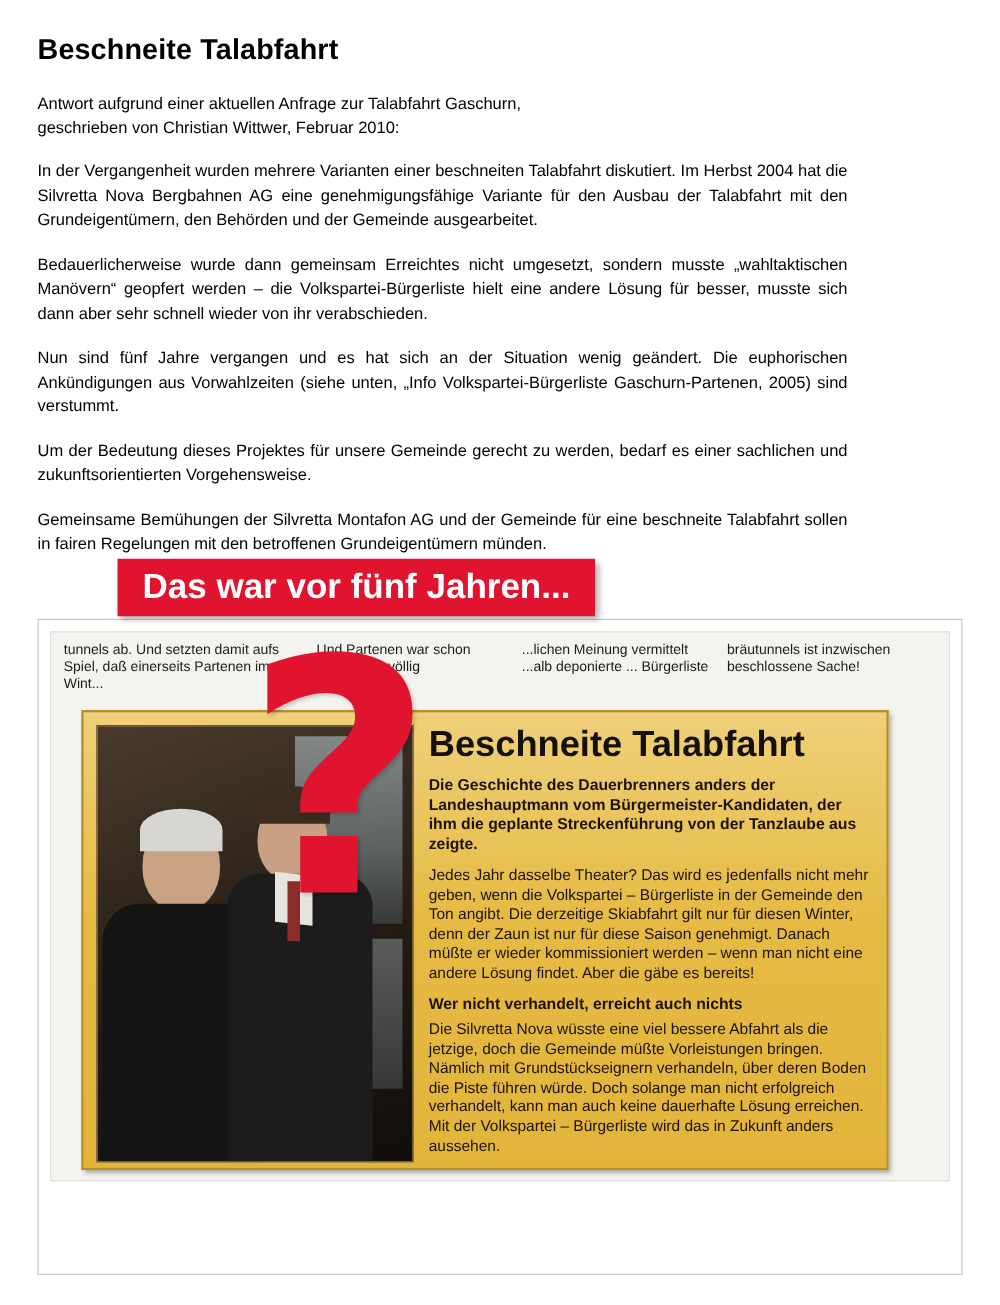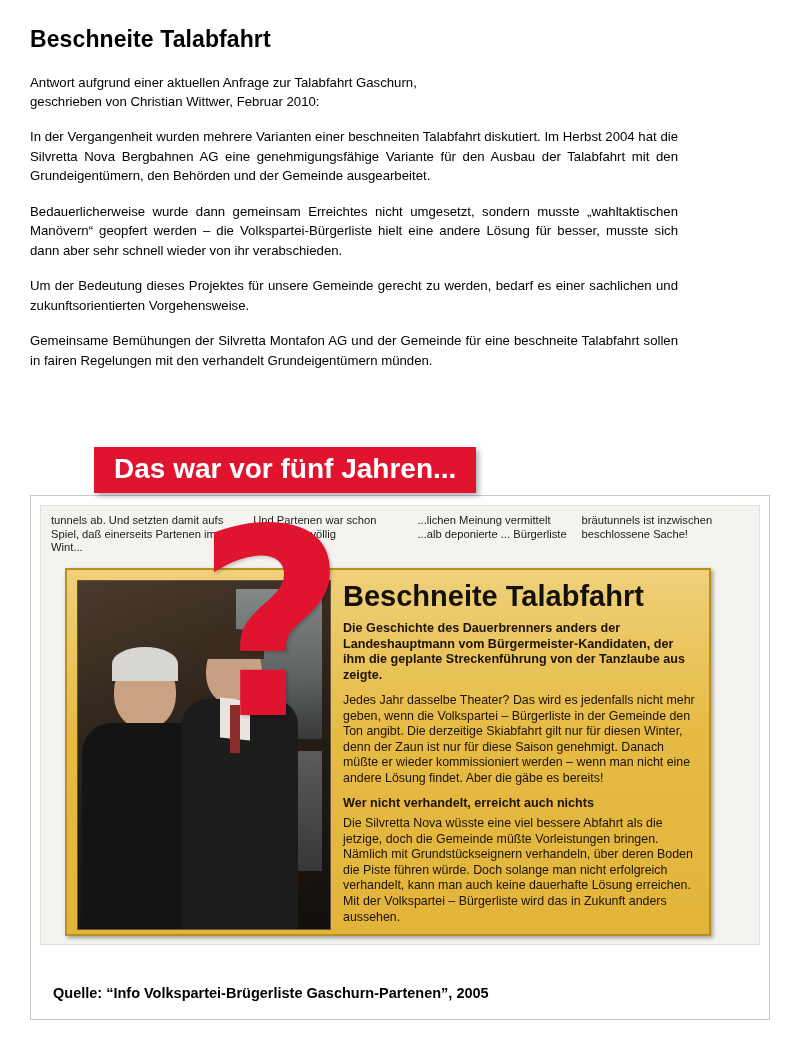--- a/index.html
+++ b/index.html
@@ -279,22 +279,23 @@
 
   <h1 class="doc-title">Beschneite Talabfahrt</h1>
 
   <div class="intro-line">
     <div>Antwort aufgrund einer aktuellen Anfrage zur Talabfahrt Gaschurn,</div>
     <div>geschrieben von Christian Wittwer, Februar 2010:</div>
   </div>
 
   <p class="body-par">In der Vergangenheit wurden mehrere Varianten einer beschneiten Talabfahrt diskutiert. Im Herbst 2004 hat die Silvretta Nova Bergbahnen AG eine genehmigungsfähige Variante für den Ausbau der Talabfahrt mit den Grundeigentümern, den Behörden und der Gemeinde ausgearbeitet.</p>
   <p class="body-par">Bedauerlicherweise wurde dann gemeinsam Erreichtes nicht umgesetzt, sondern musste „wahltaktischen Manövern“ geopfert werden – die Volkspartei-Bürgerliste hielt eine andere Lösung für besser, musste sich dann aber sehr schnell wieder von ihr verabschieden.</p>
+  <p class="body-par">Nun sind fünf Jahre vergangen und es hat sich an der Situation wenig geändert. Die euphorischen Ankündigungen aus Vorwahlzeiten (siehe unten, „Info Volkspartei-Bürgerliste Gaschurn-Partenen, 2005) sind verstummt.</p>
   <p class="body-par">Um der Bedeutung dieses Projektes für unsere Gemeinde gerecht zu werden, bedarf es einer sachlichen und zukunftsorientierten Vorgehensweise.</p>
-  <p class="body-par last">Gemeinsame Bemühungen der Silvretta Montafon AG und der Gemeinde für eine beschneite Talabfahrt sollen in fairen Regelungen mit den verhandelt Grundeigentümern münden.</p>
+  <p class="body-par last">Gemeinsame Bemühungen der Silvretta Montafon AG und der Gemeinde für eine beschneite Talabfahrt sollen in fairen Regelungen mit den betroffenen Grundeigentümern münden.</p>
 
   <div class="clip-wrap">
 
     <div class="news-area">
       <div class="news-cols">
         <div class="news-col c1">tunnels ab. Und setzten damit aufs Spiel, daß einerseits Partenen im Wint...</div>
         <div class="news-col c3">Und Partenen war schon einigemale völlig abgeschnitten.</div>
         <div class="news-col c2">...lichen Meinung vermittelt ...alb deponierte ... Bürgerliste</div>
         <div class="news-col c4">bräutunnels ist inzwischen beschlossene Sache!</div>
       </div>
@@ -316,19 +317,18 @@
         <div class="ad-text">
           <div class="ad-title">Beschneite Talabfahrt</div>
           <div class="ad-lead">Die Geschichte des Dauerbrenners anders der Landeshauptmann vom Bürgermeister-Kandidaten, der ihm die geplante Streckenführung von der Tanzlaube aus zeigte.</div>
           <div class="ad-par">Jedes Jahr dasselbe Theater? Das wird es jedenfalls nicht mehr geben, wenn die Volkspartei – Bürgerliste in der Gemeinde den Ton angibt. Die derzeitige Skiabfahrt gilt nur für diesen Winter, denn der Zaun ist nur für diese Saison genehmigt. Danach müßte er wieder kommissioniert werden – wenn man nicht eine andere Lösung findet. Aber die gäbe es bereits!</div>
           <div class="ad-sub">Wer nicht verhandelt, erreicht auch nichts</div>
           <div class="ad-par">Die Silvretta Nova wüsste eine viel bessere Abfahrt als die jetzige, doch die Gemeinde müßte Vorleistungen bringen. Nämlich mit Grundstückseignern verhandeln, über deren Boden die Piste führen würde. Doch solange man nicht erfolgreich verhandelt, kann man auch keine dauerhafte Lösung erreichen. Mit der Volkspartei – Bürgerliste wird das in Zukunft anders aussehen.</div>
         </div>
       </div>
     </div>
 
-    <div class="source-line">Quelle: “Info Volkspartei-Brügerliste Gaschurn-Partenen”, 2005</div>
   </div>
 
   <div class="banner">Das war vor fünf Jahren...</div>
   <div class="question-mark">?</div>
 
 </div>
 
 </body></html>

